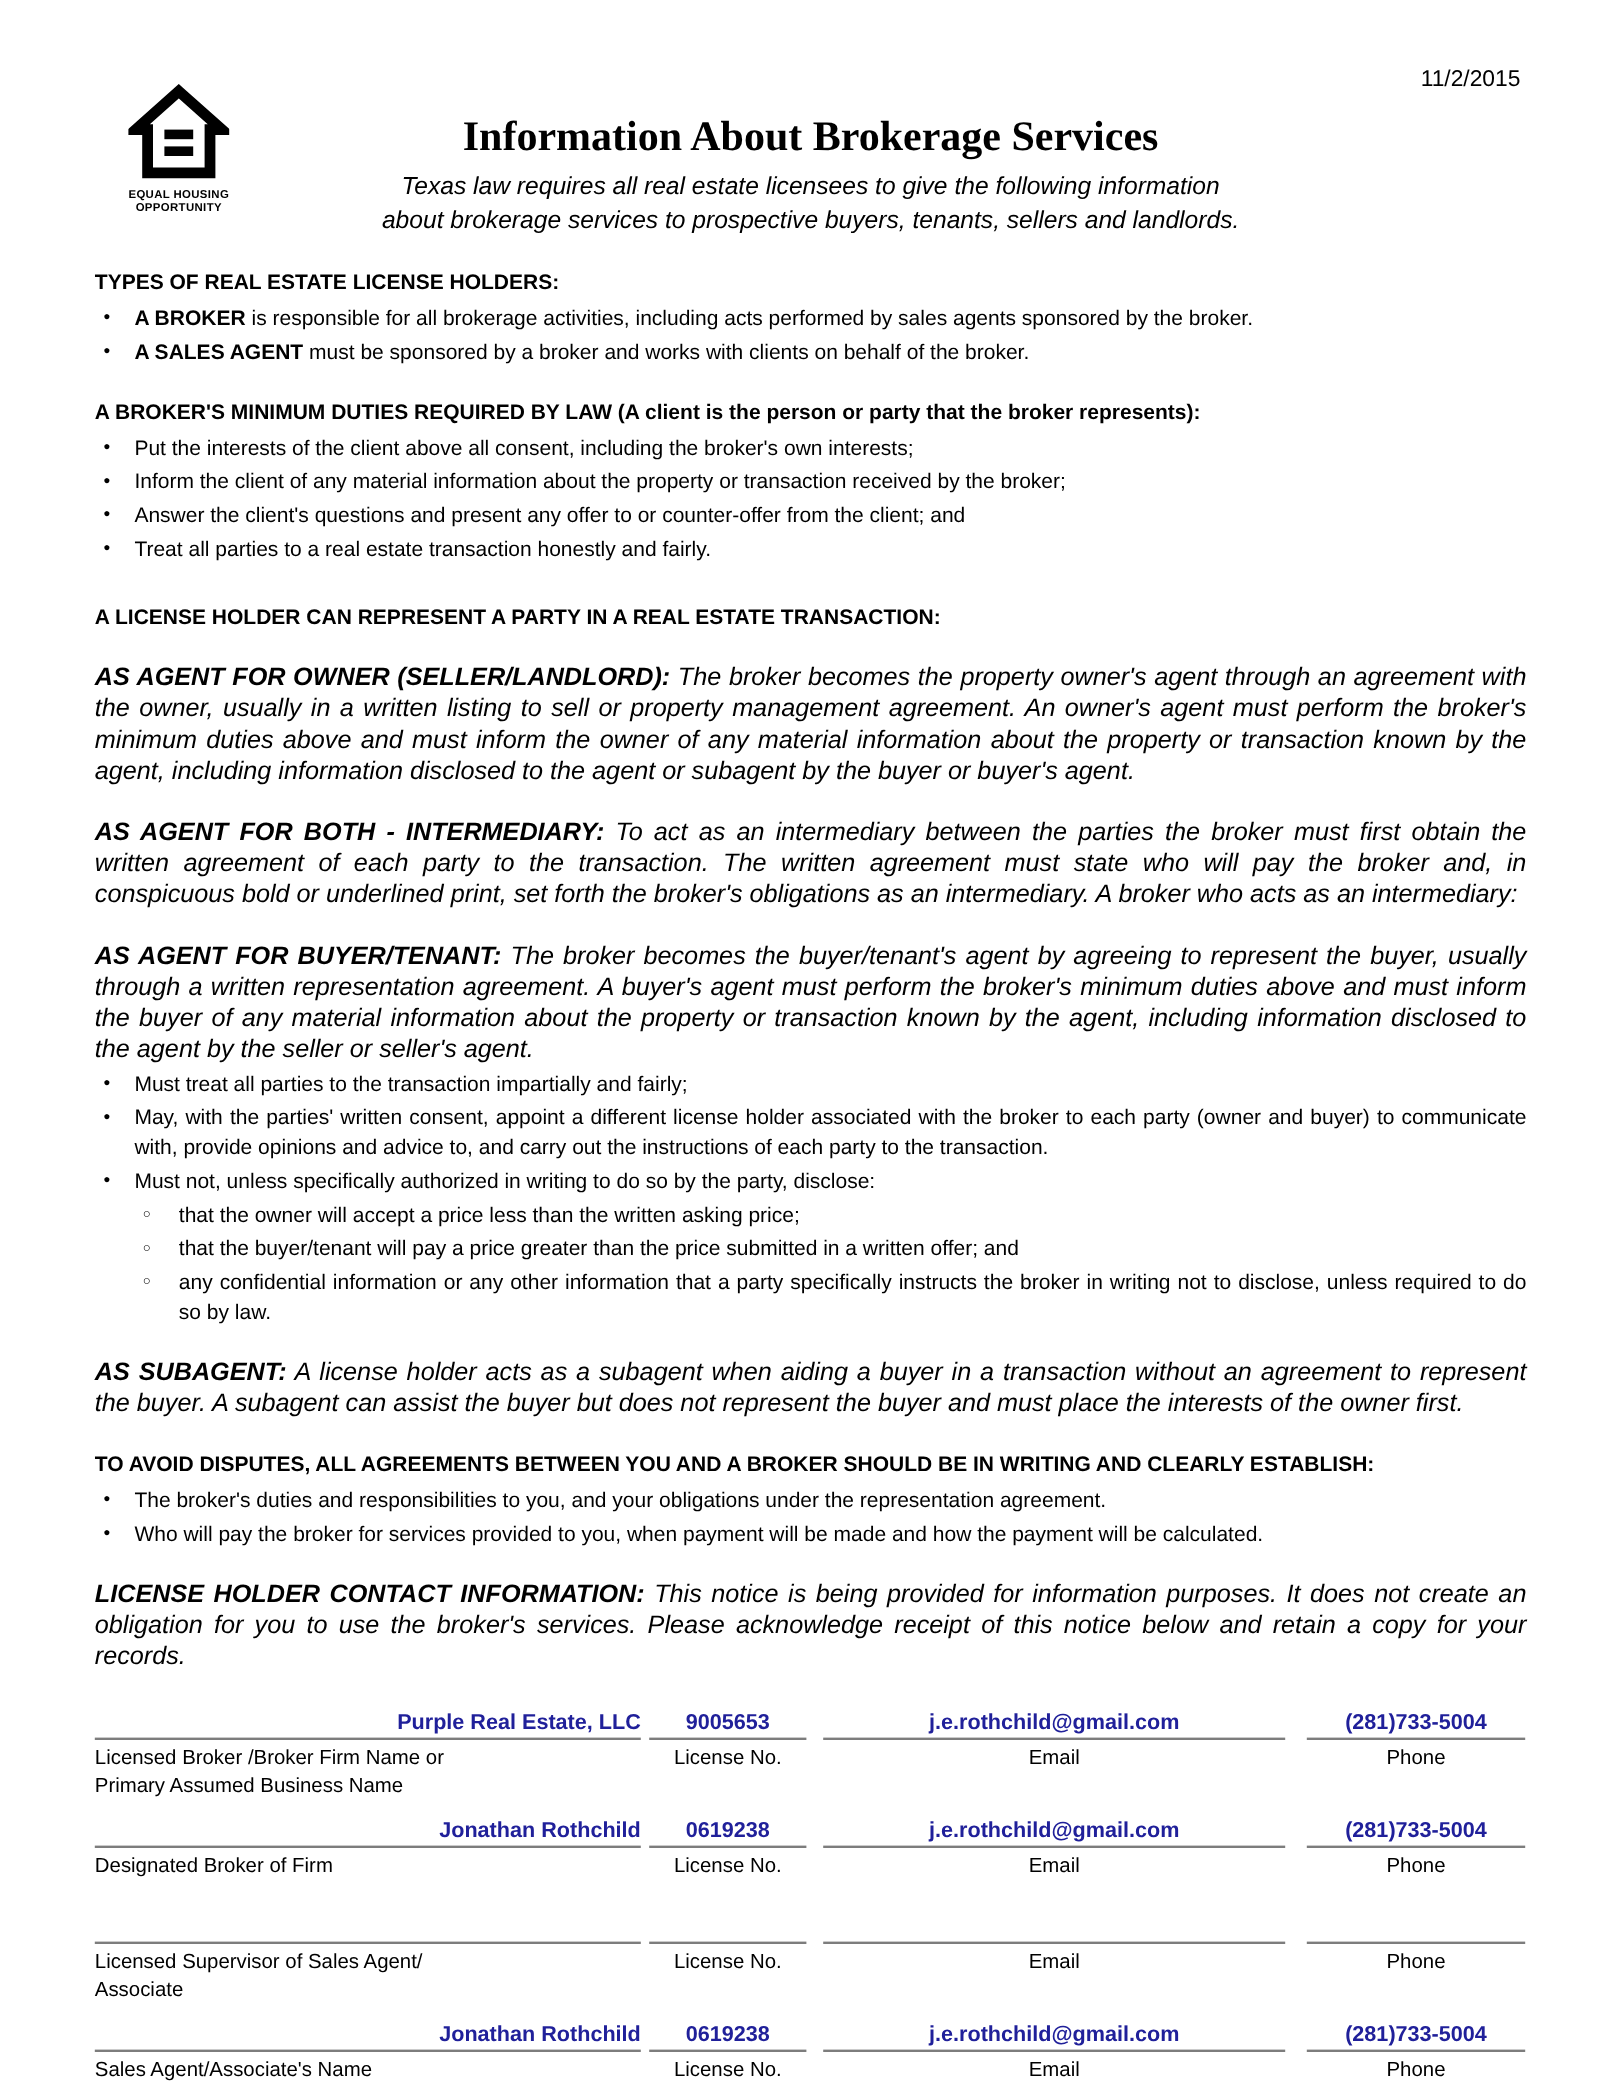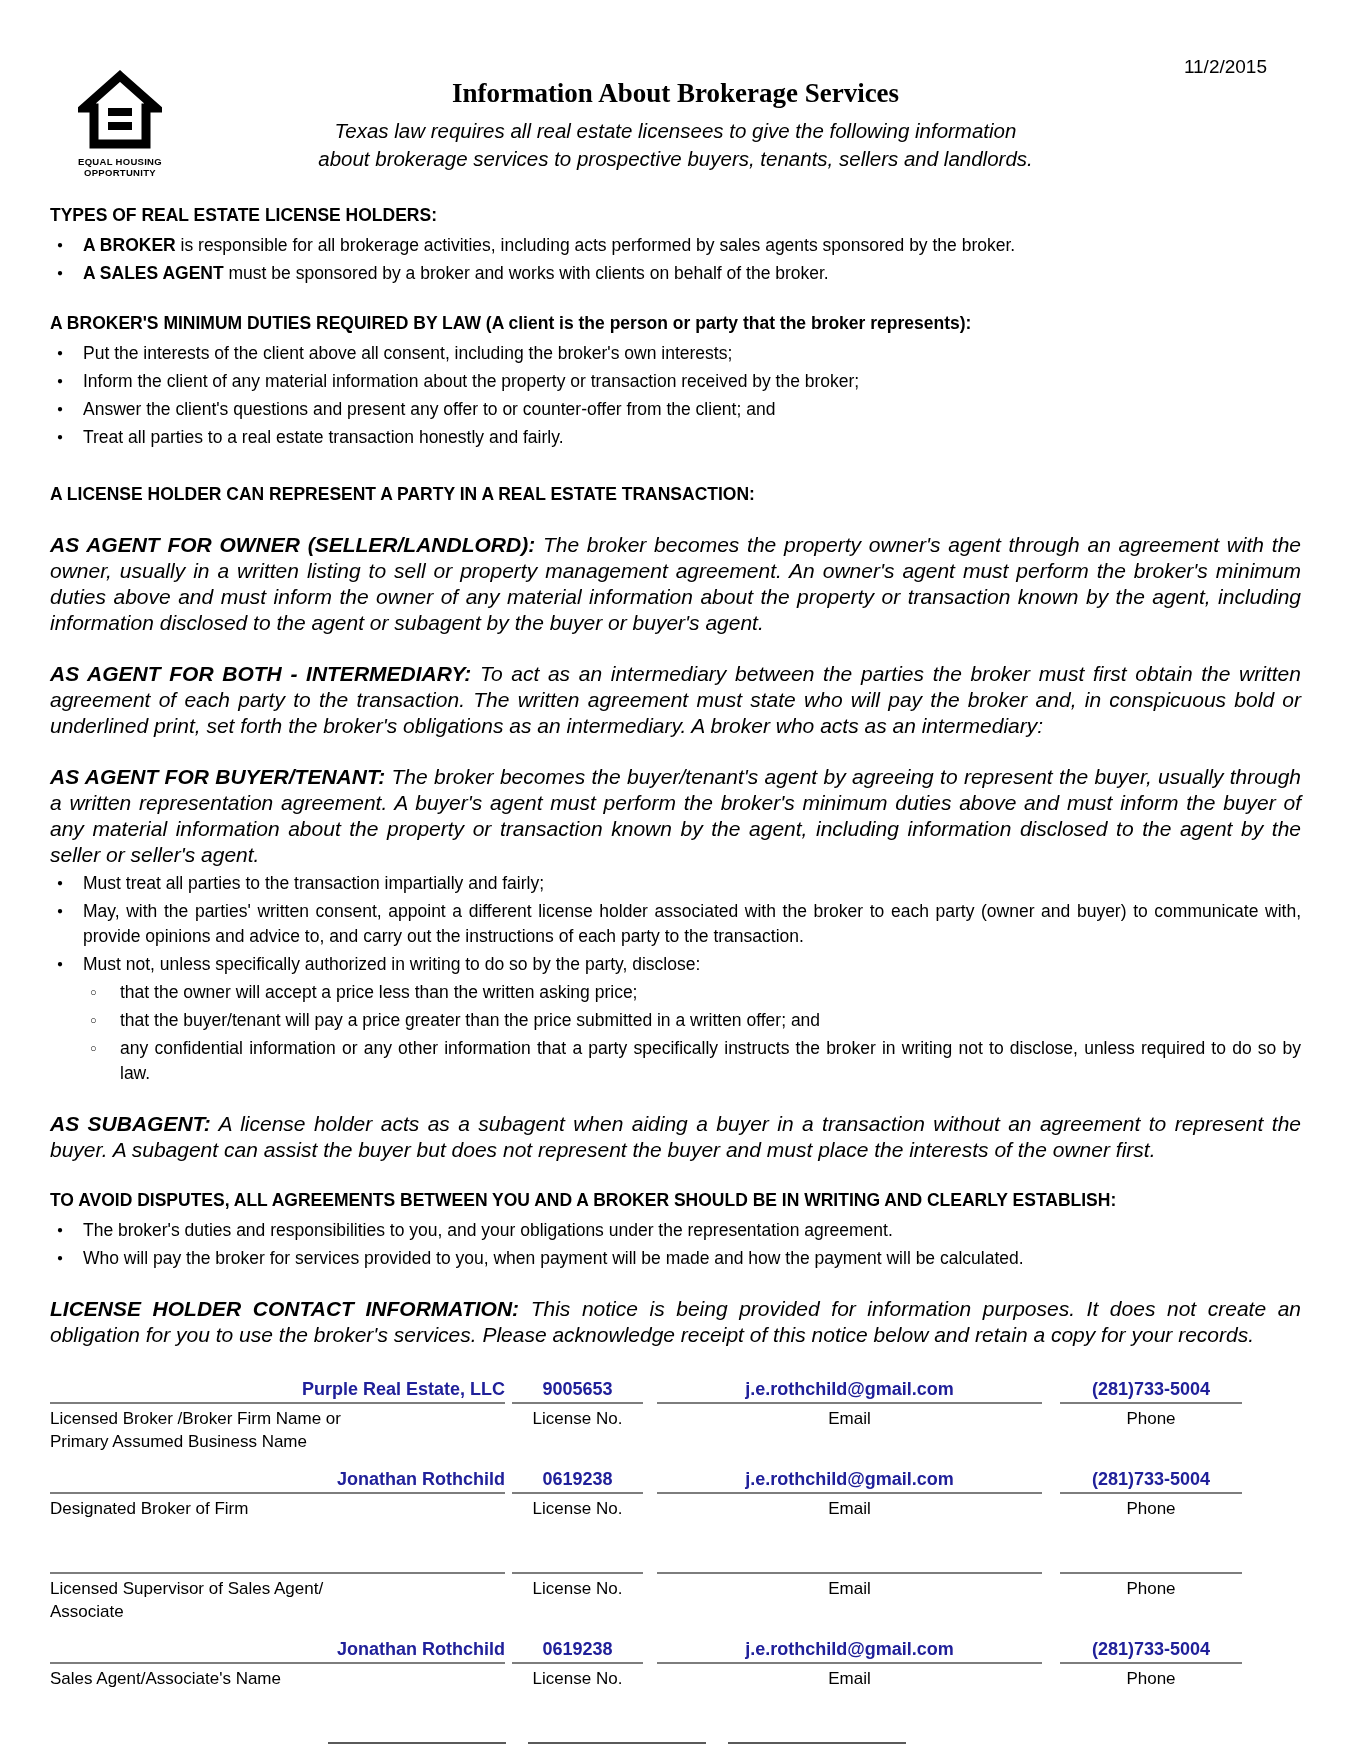--- a/index.html
+++ b/index.html
@@ -3,33 +3,33 @@
 <meta charset="utf-8">
 <style>
   * { box-sizing: border-box; }
   html,body { margin:0; padding:0; background:#ffffff; }
   .page {
     position: relative;
     width: 1351px; height: 1748px;
     background: #fff;
     font-family: "Liberation Sans", sans-serif;
     color: #000;
-    padding: 0 50px;
+    padding: 0 79px;
     overflow: hidden;
   }
   .date {
     position: absolute; top: 56px; right: 84px;
     font-size: 19px;
   }
   
   .header { padding-top: 70px; display: flex; align-items: flex-start; }
   .logo { width: 112px; margin-left: 14px; text-align: center; flex: 0 0 auto; }
   .logo-text { font-size: 9.5px; font-weight: bold; line-height: 11px; letter-spacing: .3px; margin-top: 2px; }
   .titlewrap { flex: 1; text-align: center; margin-right: 126px; }
-  .title { font-family: "Liberation Serif", serif; font-weight: bold; font-size: 27px; margin: 8px 0 0 0; }
+  .title { font-family: "Liberation Serif", serif; font-weight: bold; font-size: 35px; margin: 24px 0 0 0; }
   .subtitle { font-style: italic; font-size: 20.5px; line-height: 28px; max-width: 720px; margin: 8px auto 0 auto; }
   
   .sec { margin-top: 25px; }
   .sec h2 { font-size: 17.5px; font-weight: bold; margin: 0 0 5px 0; line-height: 25px; }
   .para { font-size: 21px; line-height: 26px; text-align: justify; margin: 25px 0 0 0; font-style: italic; }
   .para b { font-weight: bold; }
   ul.blist { list-style: none; margin: 0; padding: 0; }
   ul.blist li { display: flex; font-size: 17.5px; line-height: 25px; margin-top: 3px; }
   .blt { flex: 0 0 33px; padding-left: 7px; font-size: 10px; line-height: 24px; }
   .sub .blt { flex: 0 0 37px; margin-left: 33px; font-size: 11px; }

